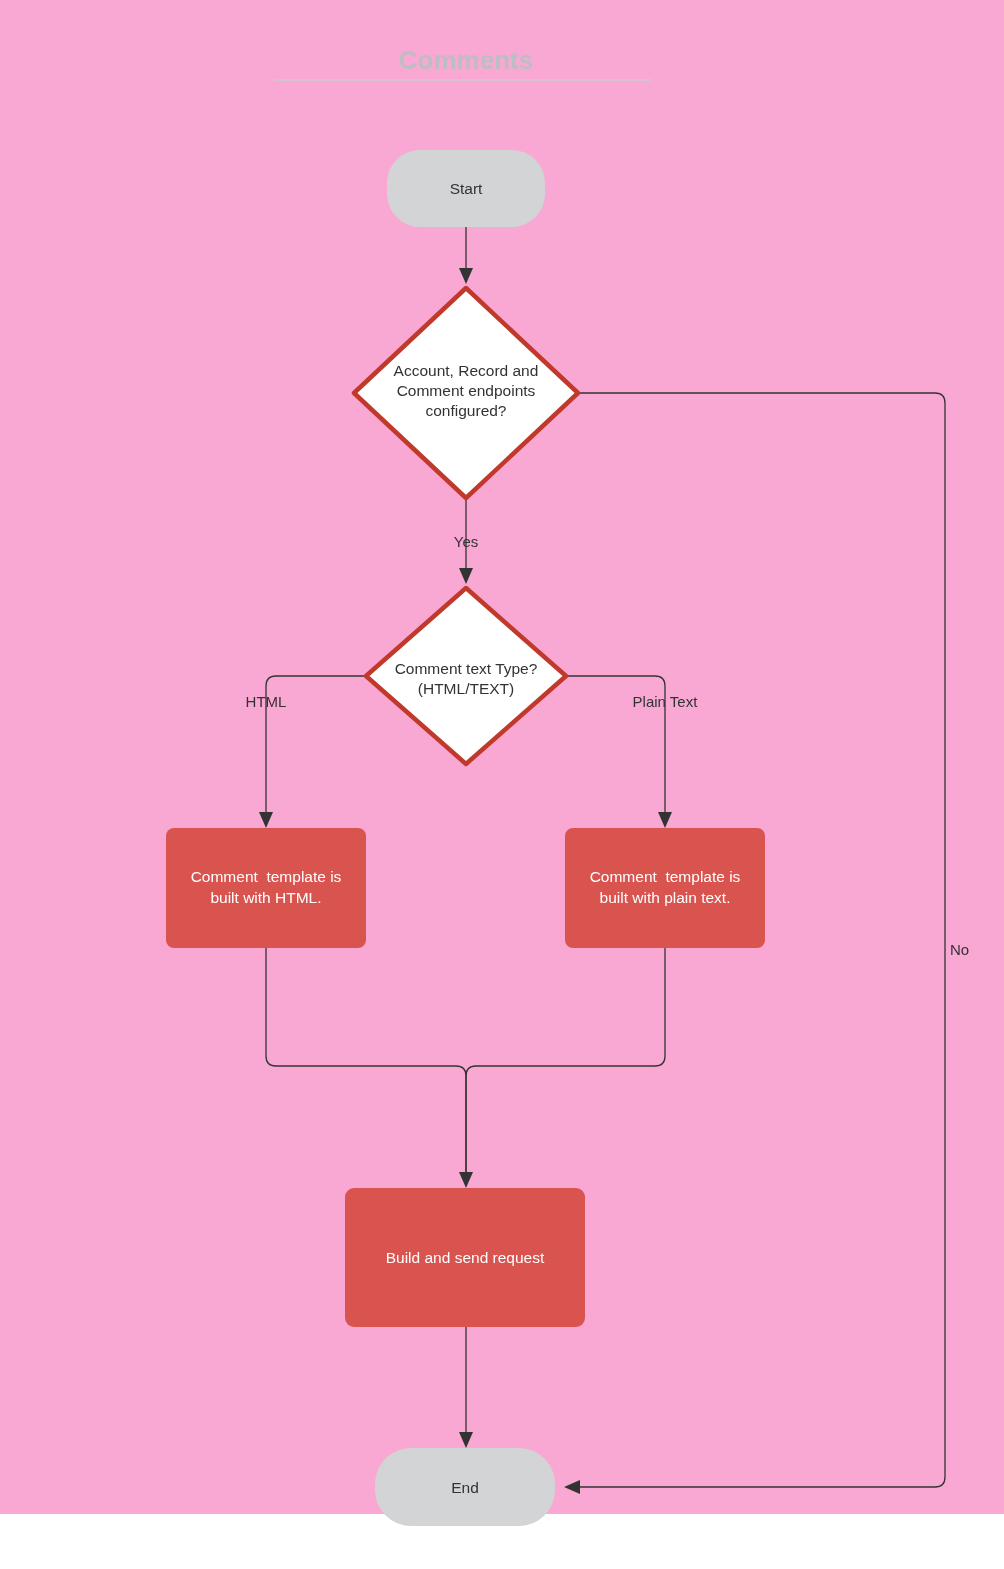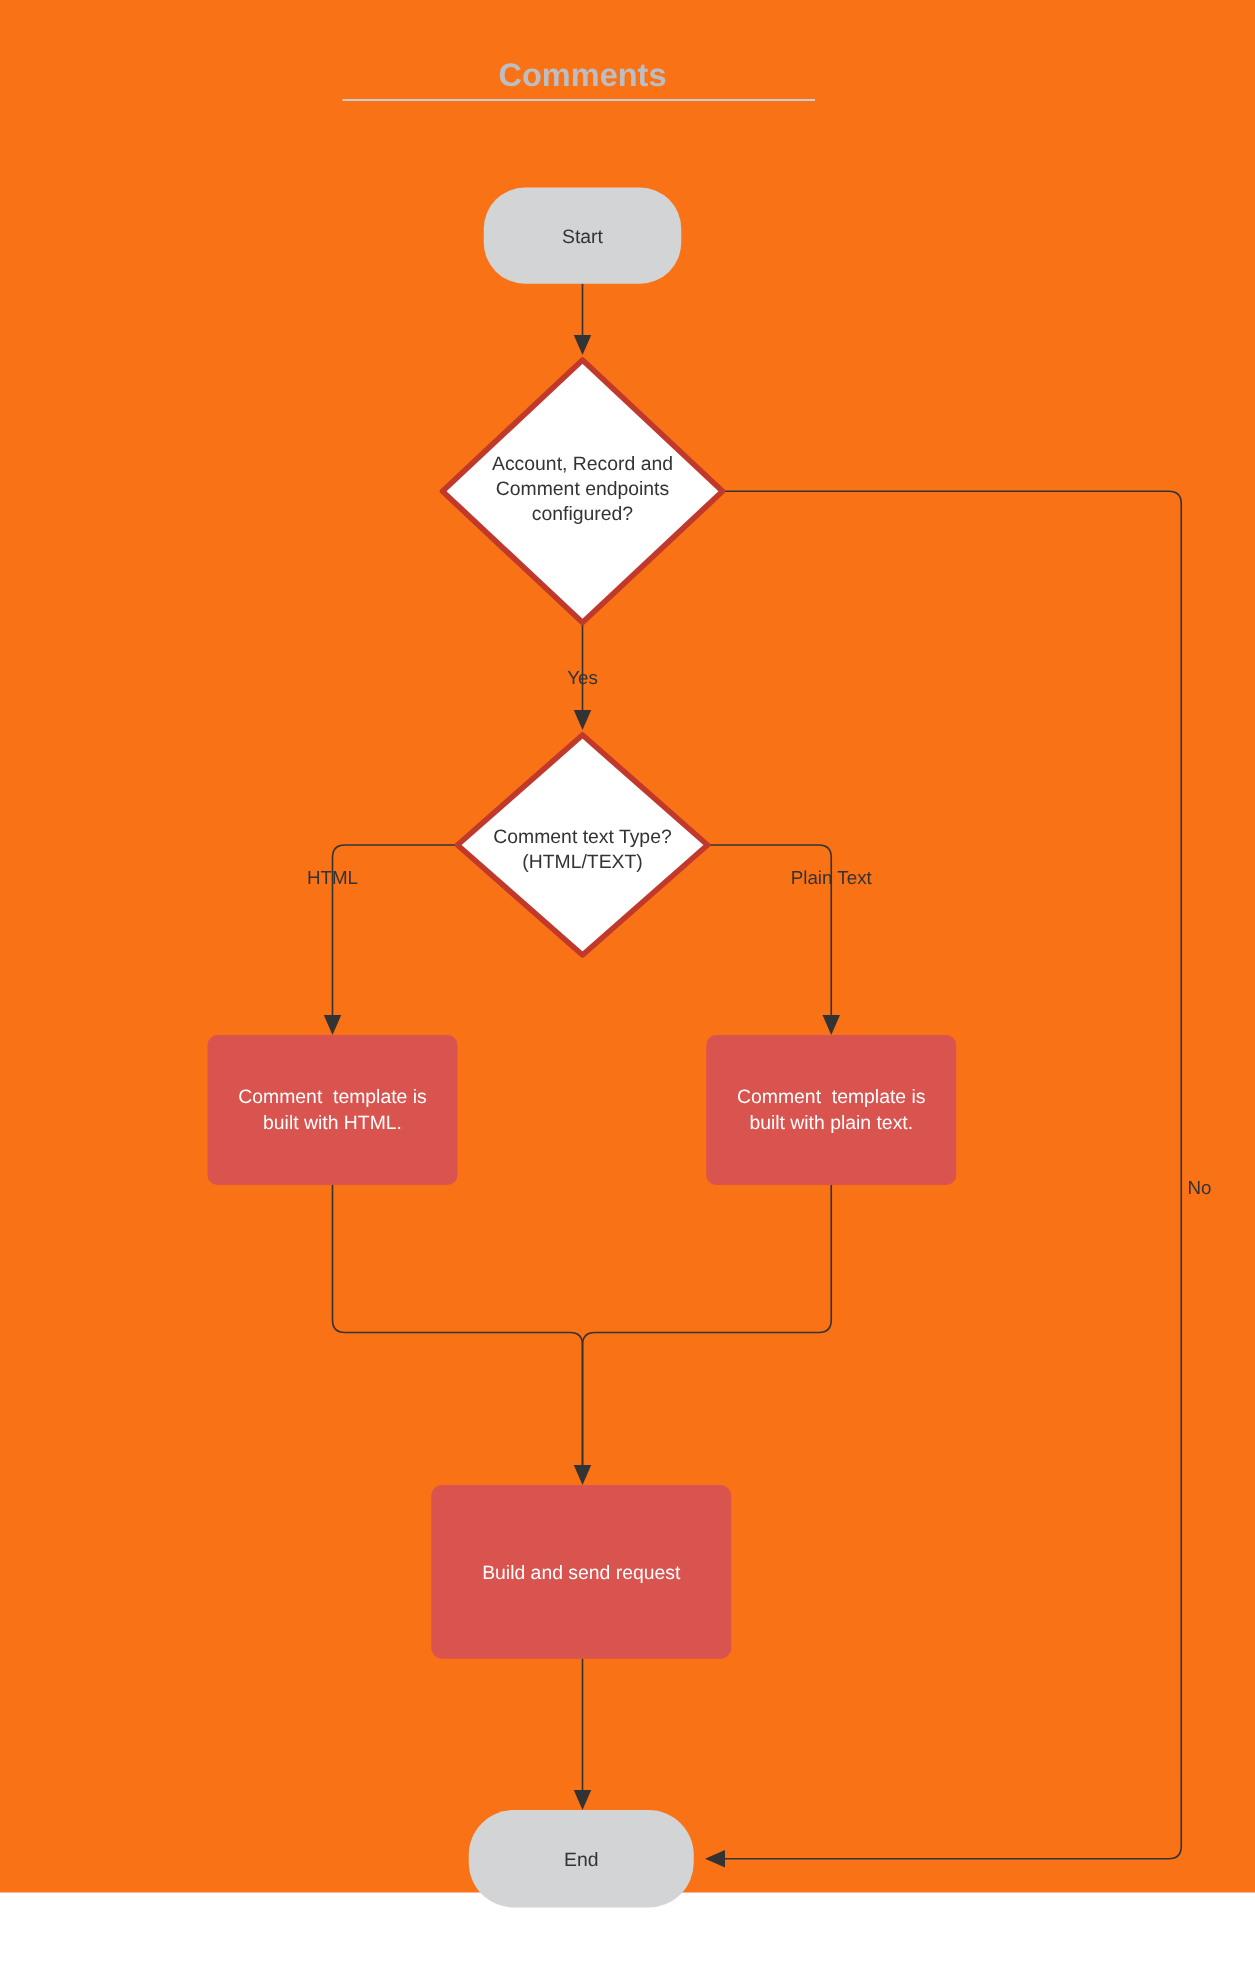--- a/index.html
+++ b/index.html
@@ -10,21 +10,21 @@
   body {
     width: 1004px;
     height: 1569px;
     font-family: "Liberation Sans", sans-serif;
     overflow: hidden;
   }
   #canvas {
     position: relative;
     width: 1004px;
     height: 1514px;
-    background: #f97316;
+    background: #f9a8d4;
     text-align: center;
   }
   .diagram-svg {
     position: absolute;
     top: 0;
     left: 0;
     width: 1004px;
     height: 1569px;
   }
   .title-text {

